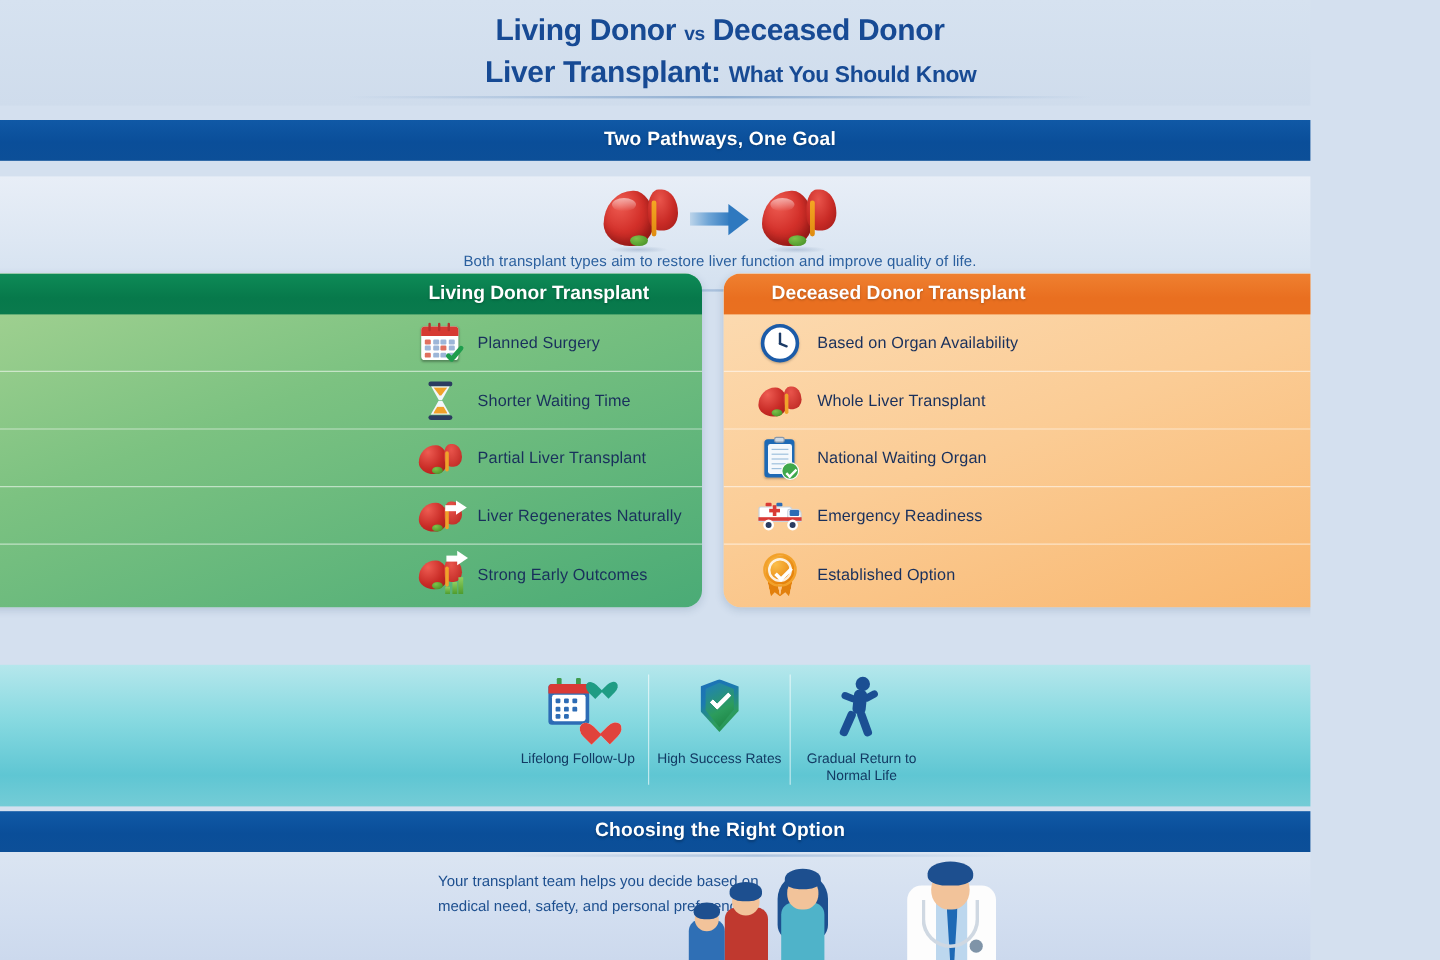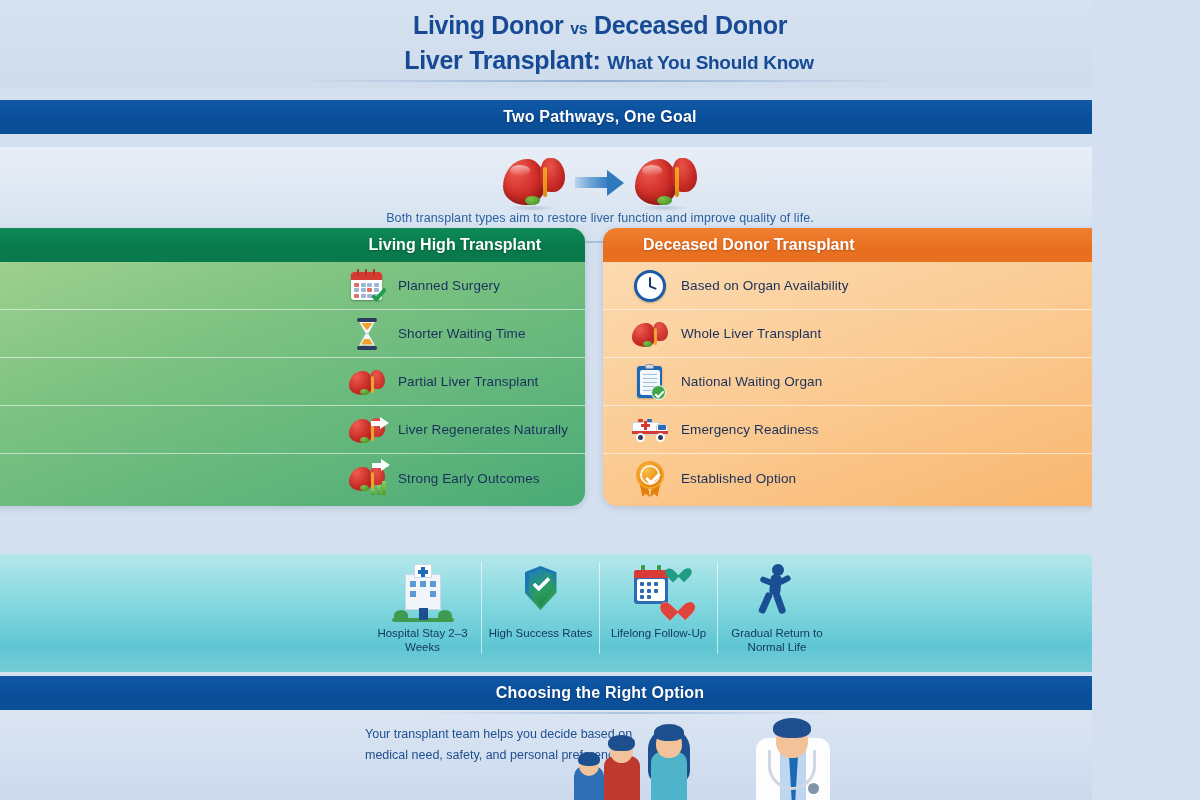--- a/index.html
+++ b/index.html
@@ -339,21 +339,21 @@
       </div>
     </div>
     <div class="intro-text">Both transplant types aim to restore liver function and improve quality of life.</div>
     <div class="intro-rule"></div>
   </div>
 
   <div class="cols">
 
     <div class="card card-living">
       <div class="card-head head-living">
-        <span>Living High Transplant</span>
+        <span>Living Donor Transplant</span>
       </div>
       <div class="rows rows-living">
 
         <div class="row">
           <span class="ico">
             <span class="cal">
               <span class="cal-top"></span>
               <span class="cal-ring" style="left:6px"></span>
               <span class="cal-ring" style="left:14px"></span>
               <span class="cal-ring" style="left:22px"></span>
@@ -515,48 +515,20 @@
         </div>
 
       </div>
     </div>
   </div>
 
 
   <div class="recovery">
     <div class="rec-items">
 
-      <div class="rec-item">
-        <span class="rec-ico hosp">
-          <span class="ground"></span>
-            <span class="bush1"></span>
-            <span class="bush2"></span>
-          <span class="base"></span>
-            <span class="tower"></span>
-          <span class="cross1"></span>
-            <span class="cross2"></span>
-          <span class="win" style="left:18px;top:19px"></span>
-          <span class="win" style="left:28px;top:19px"></span>
-          <span class="win" style="left:38px;top:19px"></span>
-          <span class="win" style="left:18px;top:29px"></span>
-          <span class="win" style="left:38px;top:29px"></span>
-          <span class="door"></span>
-        </span>
-        <span class="rec-label">Hospital Stay
-2–3 Weeks</span>
-      </div>
-
-      <div class="rec-item">
-        <span class="rec-ico">
-          <span class="shield"></span>
-            <span class="shield-in"></span>
-            <span class="shield-tick"></span>
-        </span>
-        <span class="rec-label">High Success Rates</span>
-      </div>
 
       <div class="rec-item">
         <span class="rec-ico cale">
           <span class="pin1"></span>
             <span class="pin2"></span>
           <span class="bd"></span>
             <span class="topbar"></span>
           <span class="pap">
             <span class="dot" style="left:3px;top:3px"></span>
               <span class="dot" style="left:10px;top:3px"></span>
@@ -567,20 +539,29 @@
             <span class="dot" style="left:3px;top:16px"></span>
               <span class="dot" style="left:10px;top:16px"></span>
           </span>
           <span class="heart hrtG"></span>
           <span class="heart hrtR"></span>
         </span>
         <span class="rec-label">Lifelong Follow-Up</span>
       </div>
 
       <div class="rec-item">
+        <span class="rec-ico">
+          <span class="shield"></span>
+            <span class="shield-in"></span>
+            <span class="shield-tick"></span>
+        </span>
+        <span class="rec-label">High Success Rates</span>
+      </div>
+
+      <div class="rec-item">
         <span class="rec-ico walk">
           <span class="head"></span>
             <span class="arm1"></span>
             <span class="arm2"></span>
           <span class="torso"></span>
             <span class="leg1"></span>
             <span class="leg2"></span>
         </span>
         <span class="rec-label">Gradual Return to
 Normal Life</span>

